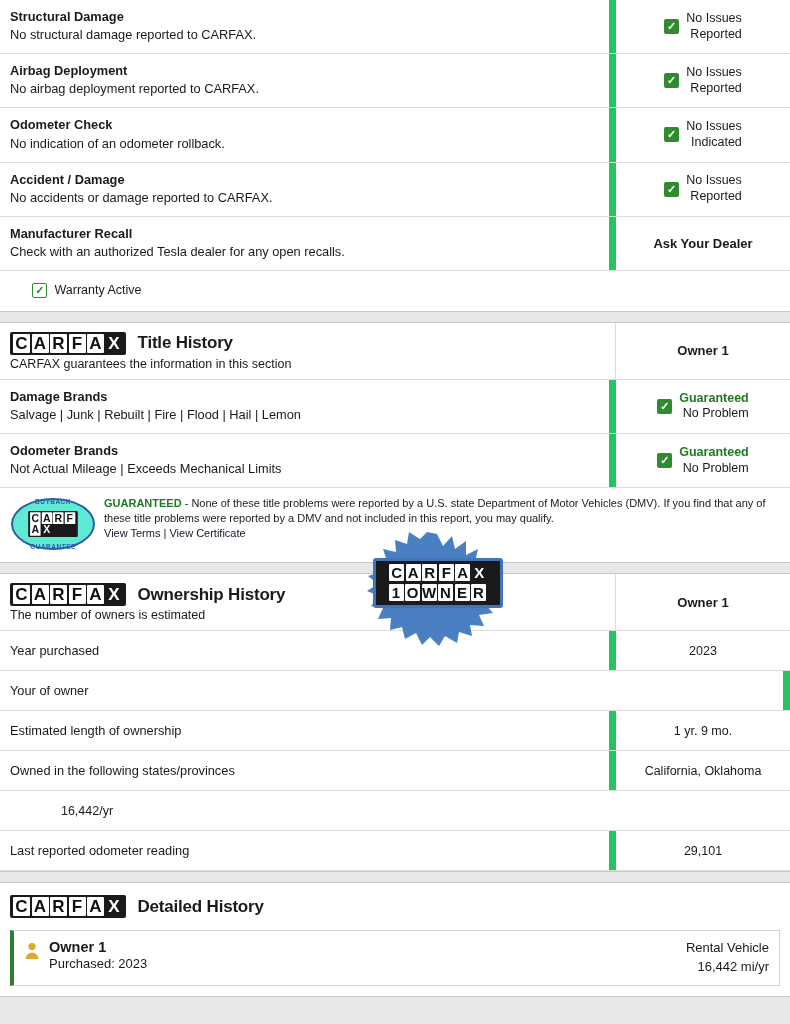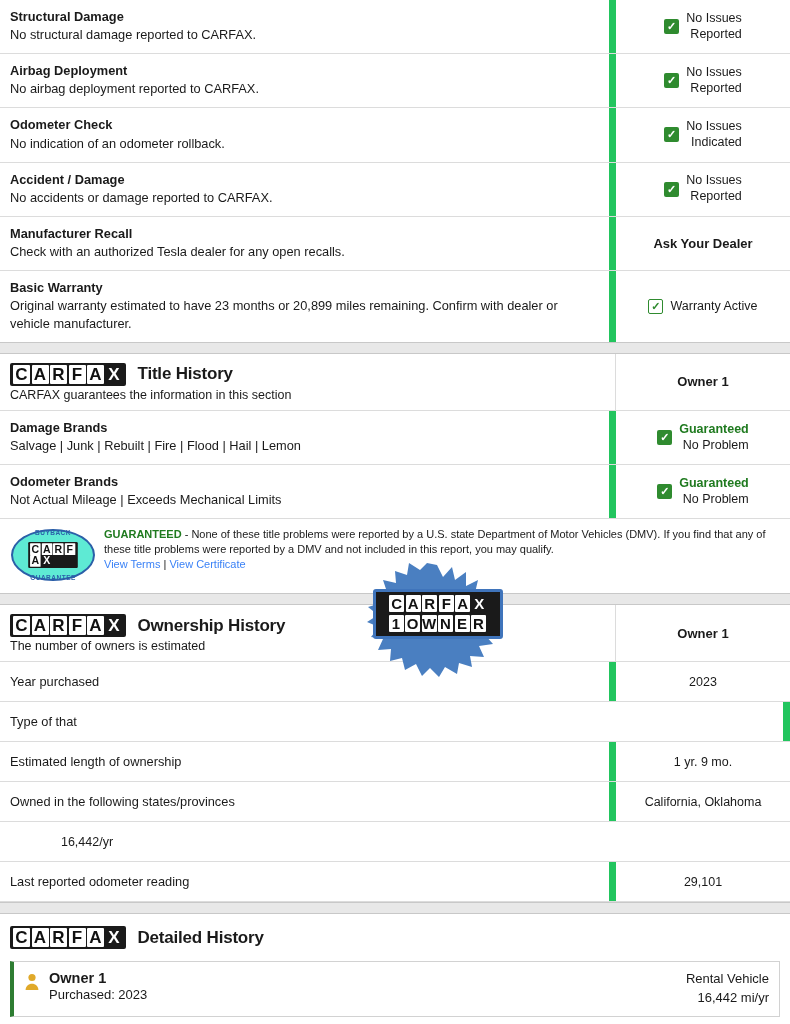--- a/index.html
+++ b/index.html
@@ -154,21 +154,21 @@
     font-size: 6.5px; font-weight: bold; color: #2b5fa8; letter-spacing: .5px;
   }
   .seal .cfx { transform: scale(.62); transform-origin: center; margin: -2px 0; }
   .guar-text {
     font-size: 11px;
     line-height: 1.36;
     padding-left: 8px;
     flex: 1 1 auto;
   }
   .guar-text .g-word { color: #1f7a1f; font-weight: bold; }
-  .links a { color: #3b82f6; text-decoration: none; }
+  .links a { color: #0f172a; text-decoration: none; }
 
   
   .badge-wrap {
     position: relative;
   }
   .oneowner {
     position: absolute;
     left: 357px; top: -42px;
     width: 160px; height: 116px;
     pointer-events: none;
@@ -293,24 +293,20 @@
       <div class="left">
         <div class="title-line">Manufacturer Recall</div>
         <div class="sub-line">Check with an authorized Tesla dealer for any open recalls.</div>
       </div>
       <div class="right">
         <span class="bold">Ask Your Dealer</span>
       </div>
     </div>
 
     <div class="row">
-      <div class="left">
-        <div class="title-line">Basic Warranty</div>
-        <div class="sub-line">Original warranty estimated to have 23 months or 20,899 miles remaining. Confirm with dealer or vehicle manufacturer.</div>
-      </div>
       <div class="right">
         <div class="status">
           <span class="chk outline">✓</span>
           <span class="txt">Warranty Active</span>
         </div>
       </div>
     </div>
 
   </div>
 
@@ -394,21 +390,21 @@
     </div>
 
     <div class="row">
       <div class="left">
         <div class="sub-line">Year purchased</div>
       </div>
       <div class="right">2023</div>
     </div>
     <div class="row">
       <div class="left">
-        <div class="sub-line">Type of that</div>
+        <div class="sub-line">Your of owner</div>
       </div>
     </div>
     <div class="row">
       <div class="left">
         <div class="sub-line">Estimated length of ownership</div>
       </div>
       <div class="right">1 yr. 9 mo.</div>
     </div>
     <div class="row">
       <div class="left">

